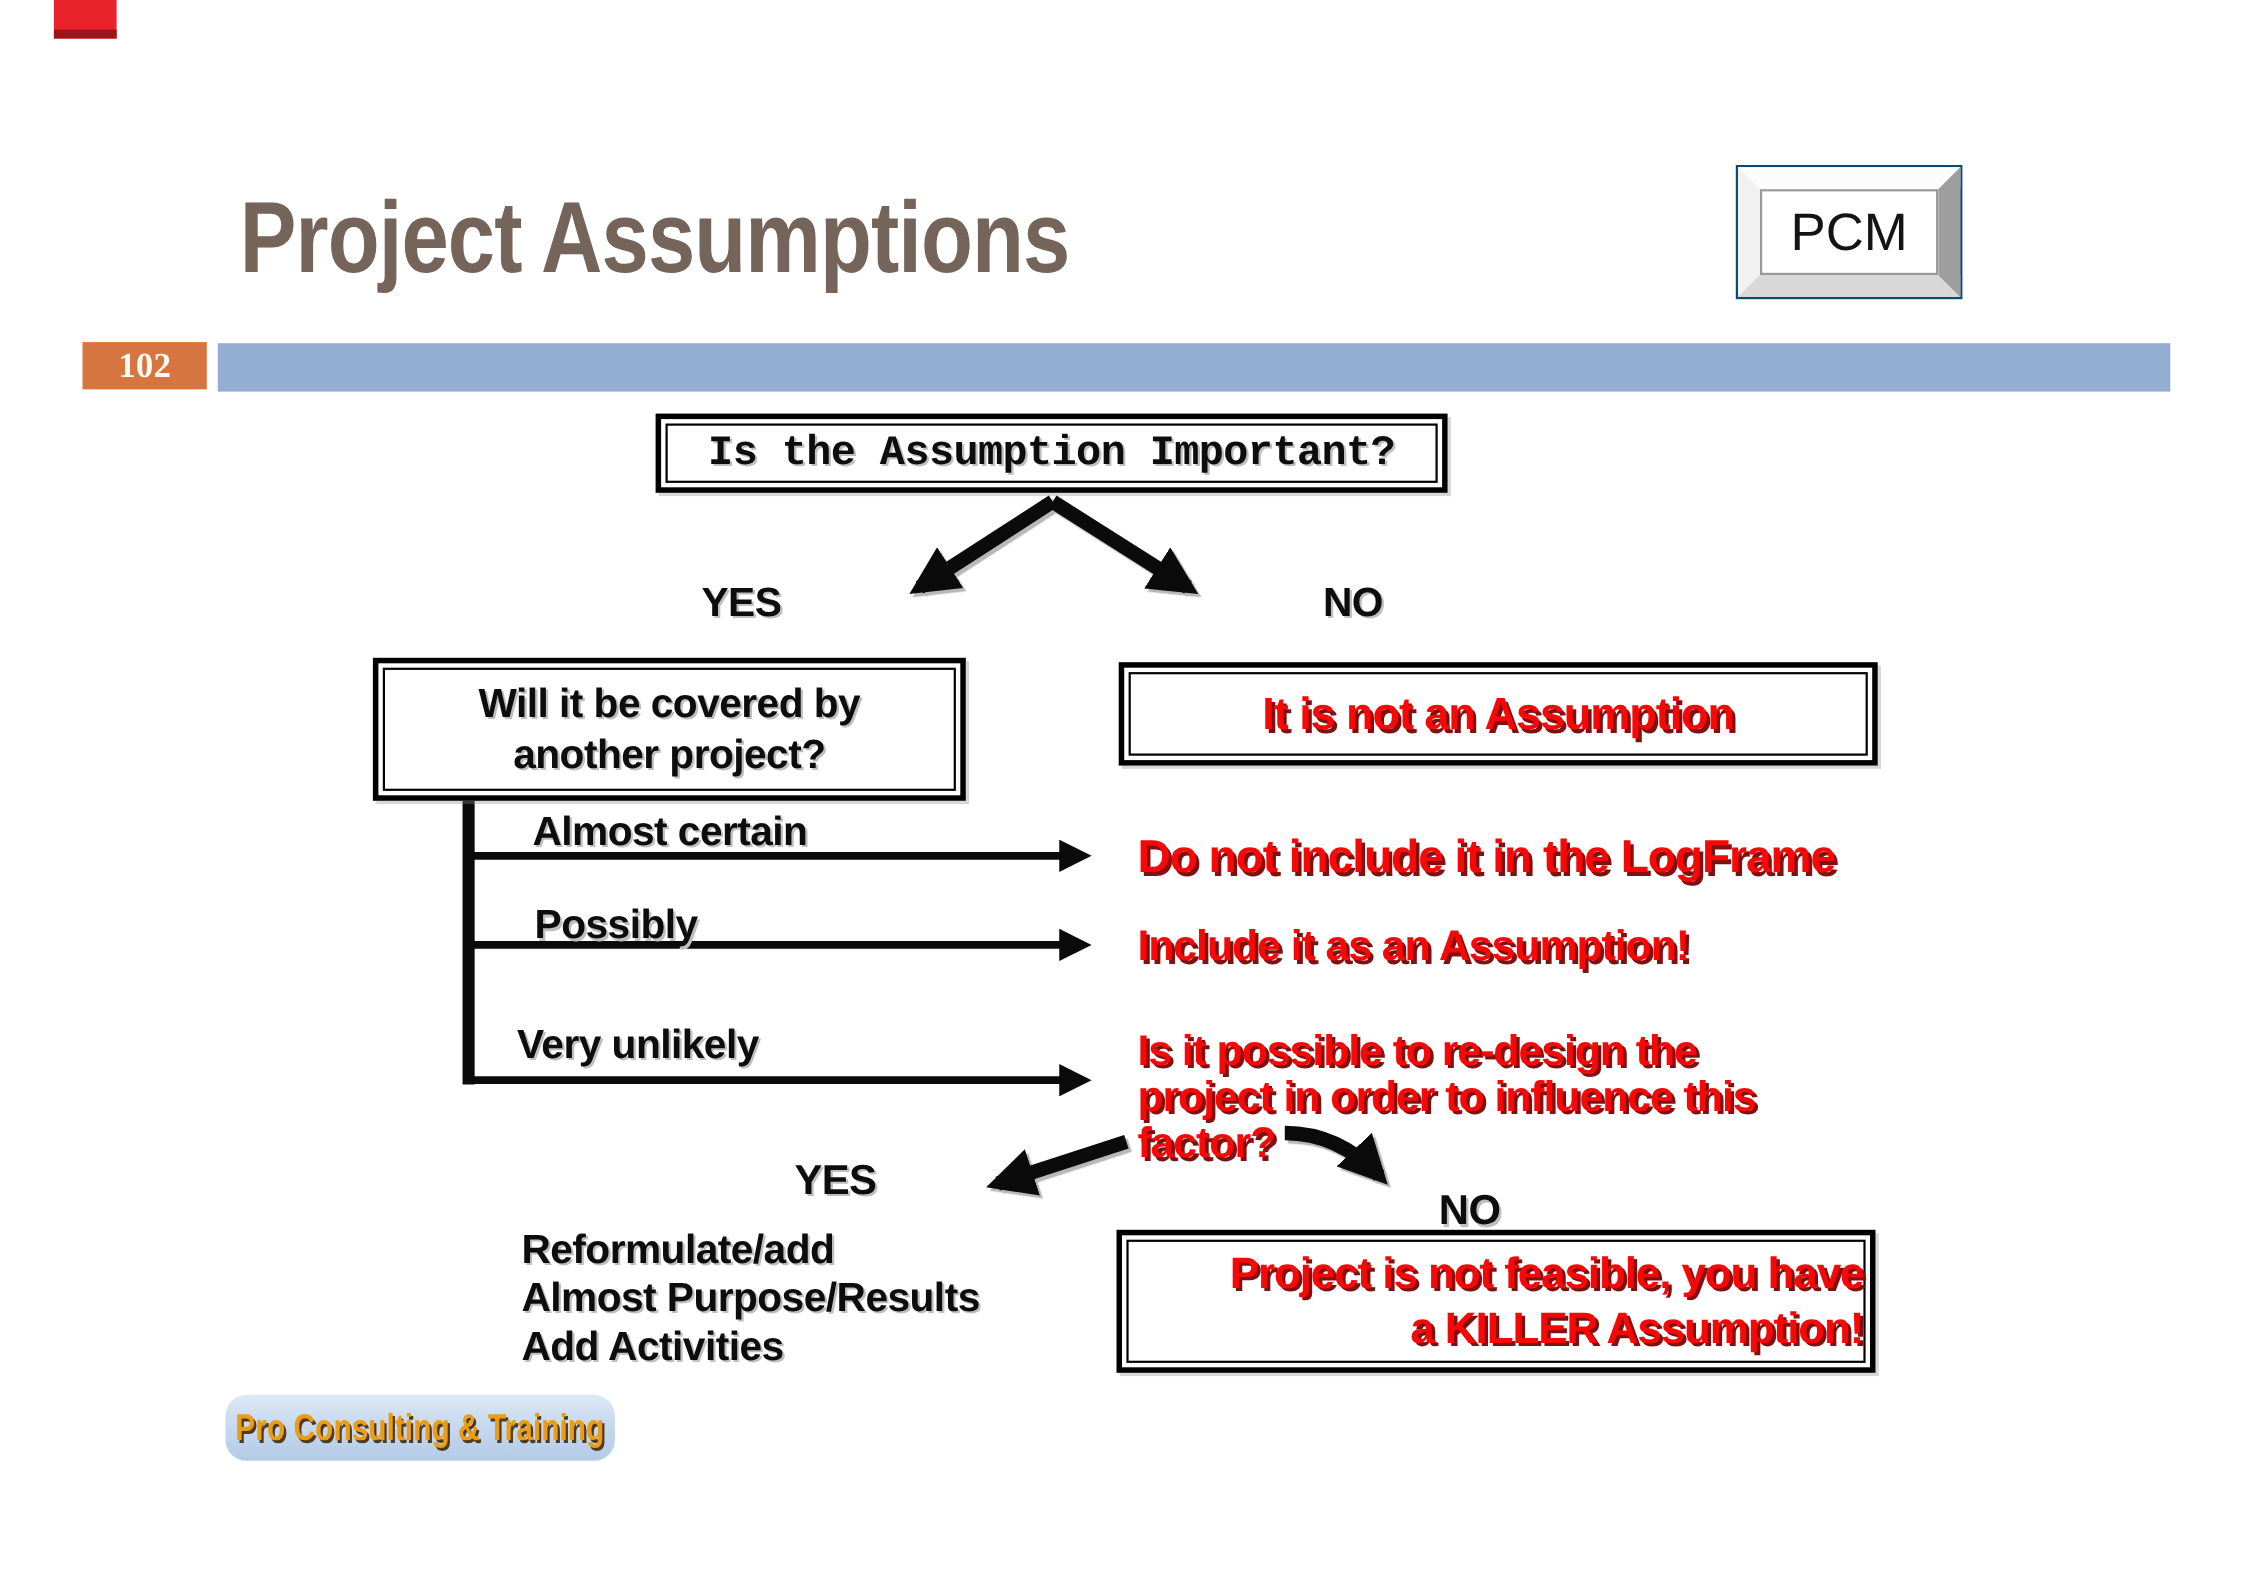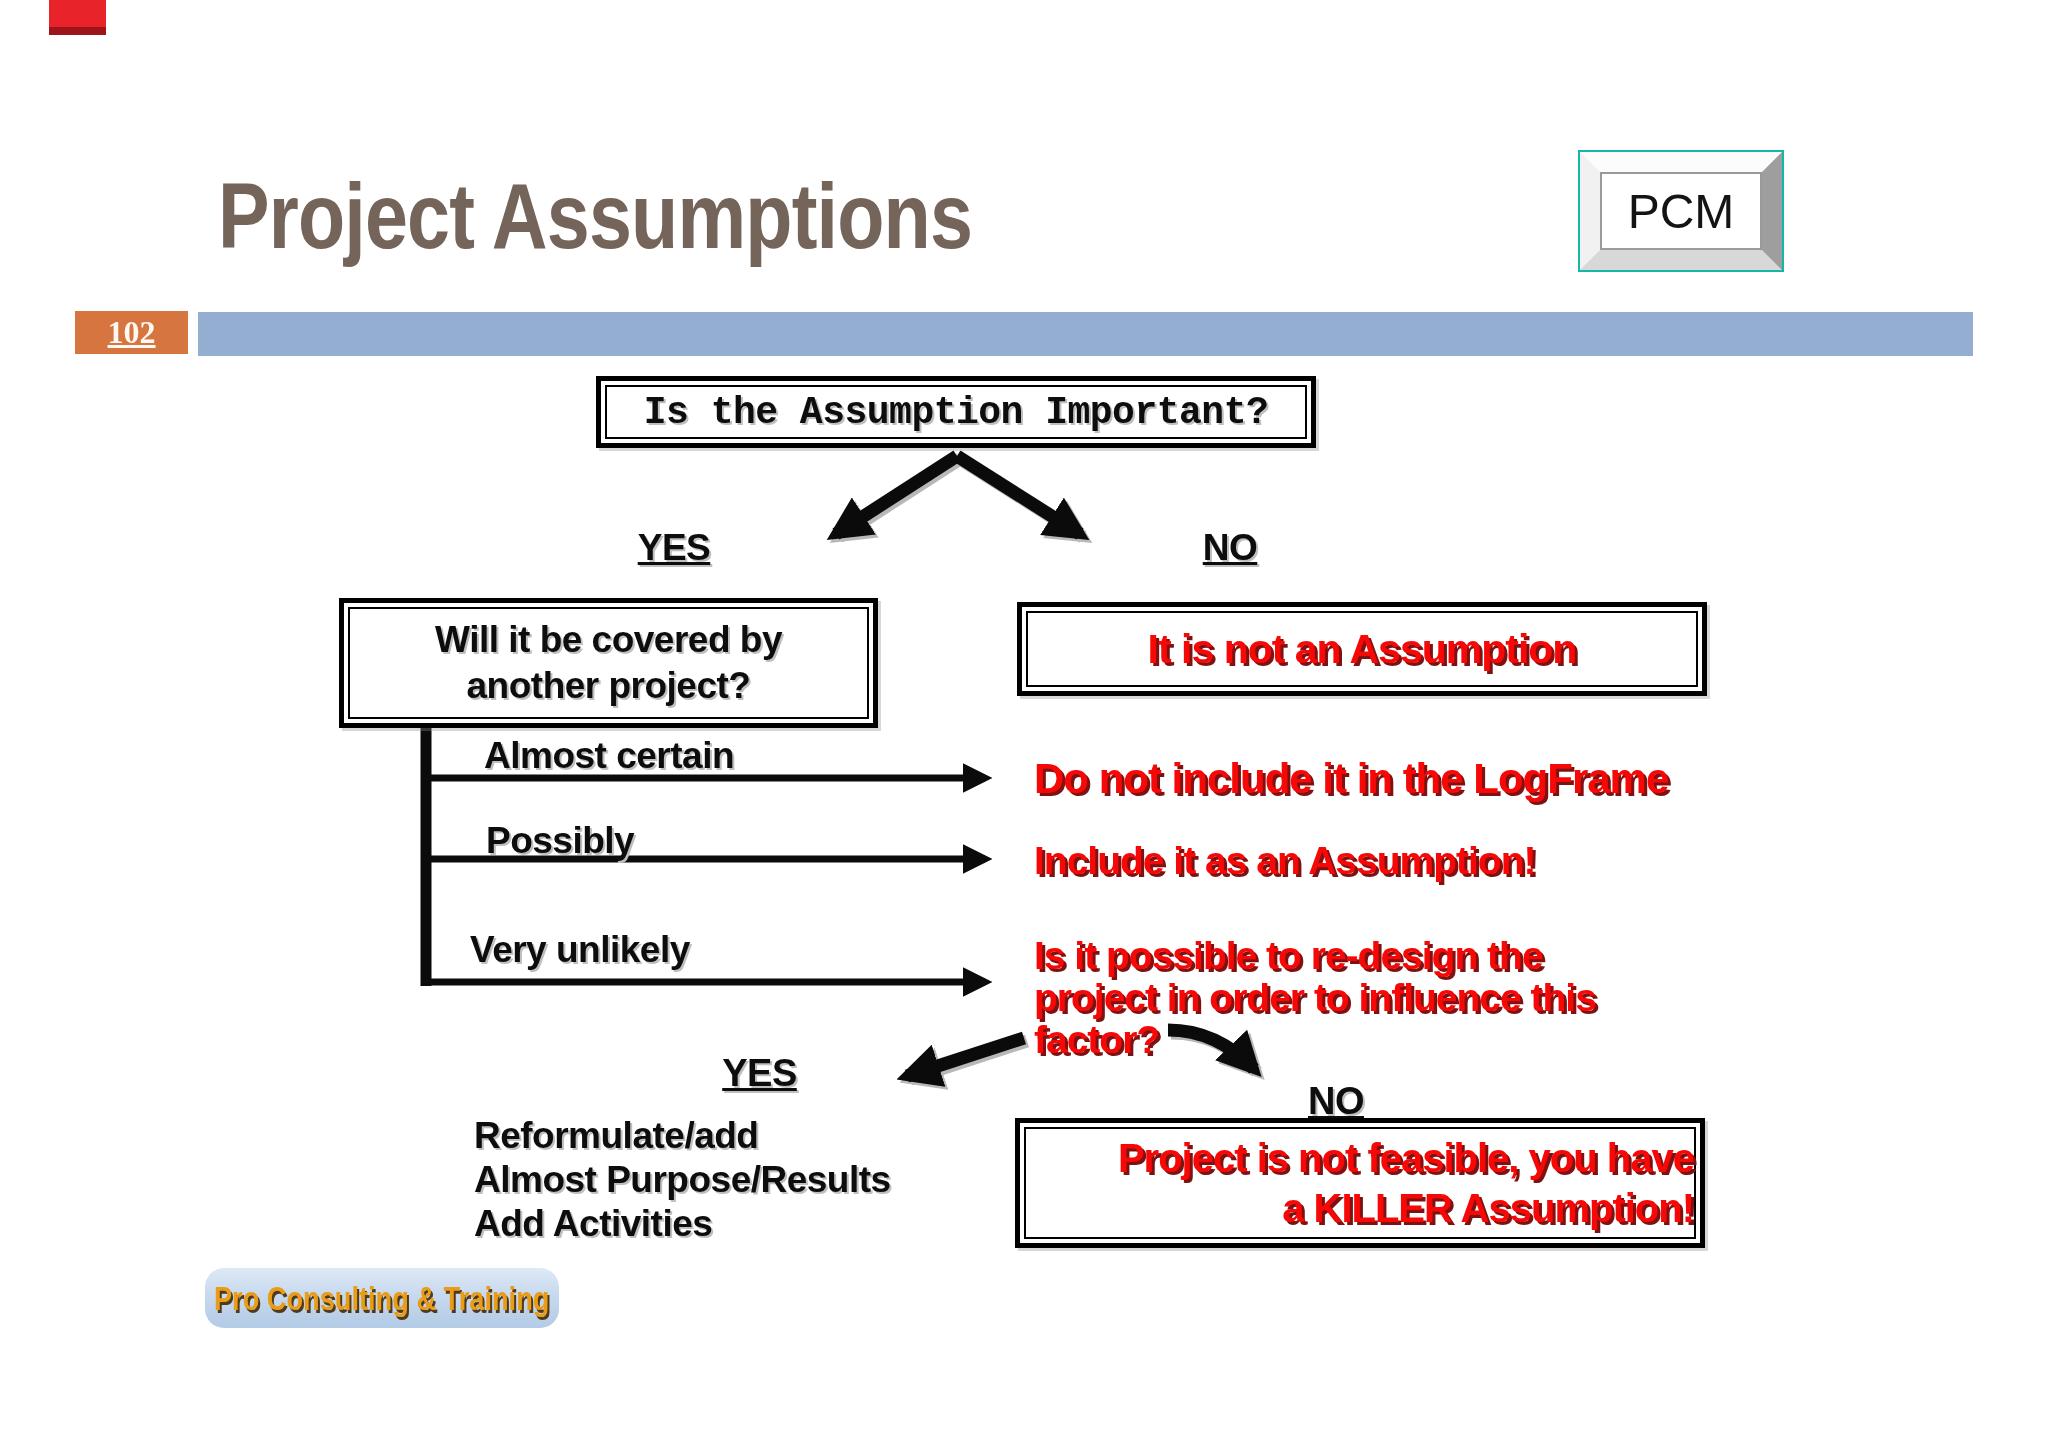--- a/index.html
+++ b/index.html
@@ -3,32 +3,32 @@
 <meta charset="utf-8">
 <style>
   html,body{margin:0;padding:0;background:#ffffff;}
   .slide{
     position:relative;width:2048px;height:1447px;background:#ffffff;overflow:hidden;
     font-family:"Liberation Sans",sans-serif;
   }
   .lbl{position:absolute;white-space:nowrap;}
   .black3d{font-weight:bold;color:#0d0d0d;text-shadow:2px 2px 0 #bfbfbf;letter-spacing:-0.5px;}
   .red3d{font-weight:bold;color:#f80707;text-shadow:3px 3px 0 #7e1212;letter-spacing:-1px;}
-  .ctr{display:flex;align-items:center;justify-content:center;text-align:left;text-decoration:underline;}
+  .ctr{display:flex;align-items:center;justify-content:center;text-align:left;}
 
   
   .accent{position:absolute;left:49px;top:0;width:57px;height:27px;background:#e82329;border-bottom:8px solid #9d141b;}
 
   
   .title{position:absolute;left:218px;top:164px;font-size:92px;font-weight:bold;color:#746459;
          white-space:nowrap;transform:scaleX(0.84);transform-origin:left top;letter-spacing:-1px;}
 
   
   .pcm{position:absolute;left:1578px;top:150px;width:206px;height:122px;background:#fff;
-       border:2px solid #14b8a6;box-sizing:border-box;}
+       border:2px solid #0c4a6e;box-sizing:border-box;}
   .pcm .bevel{position:absolute;inset:0;border:20px solid;border-color:#fcfcfc #9e9e9e #d8d8d8 #f1f1f1;}
   .pcm .face{position:absolute;inset:20px;border:2px solid #9a9a9a;background:#fff;
              display:flex;align-items:center;justify-content:center;font-size:48px;color:#141414;}
 
   
   .pagenum{position:absolute;left:75px;top:311px;width:113px;height:43px;background:#d6753f;
            color:#fdf8f2;font-family:"Liberation Serif",serif;font-weight:bold;font-size:32px;}
   .bluebar{position:absolute;left:198px;top:312px;width:1775px;height:44px;background:#93aed1;}
 
   

